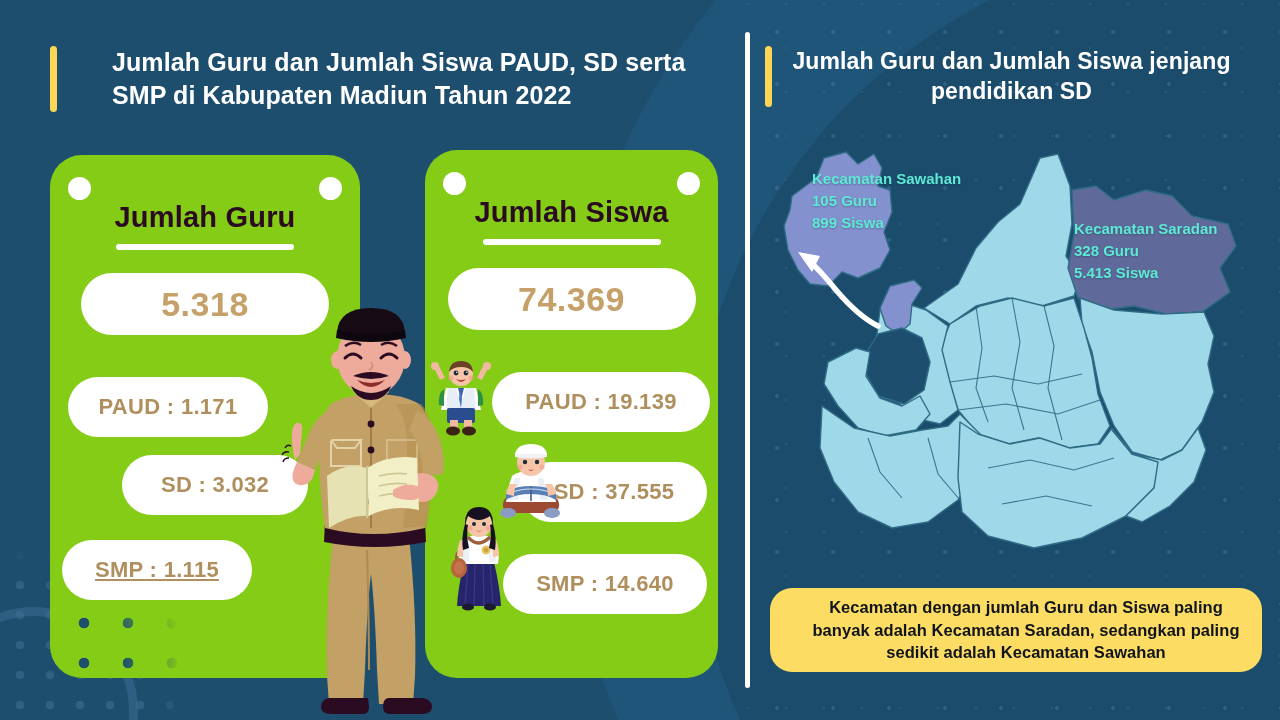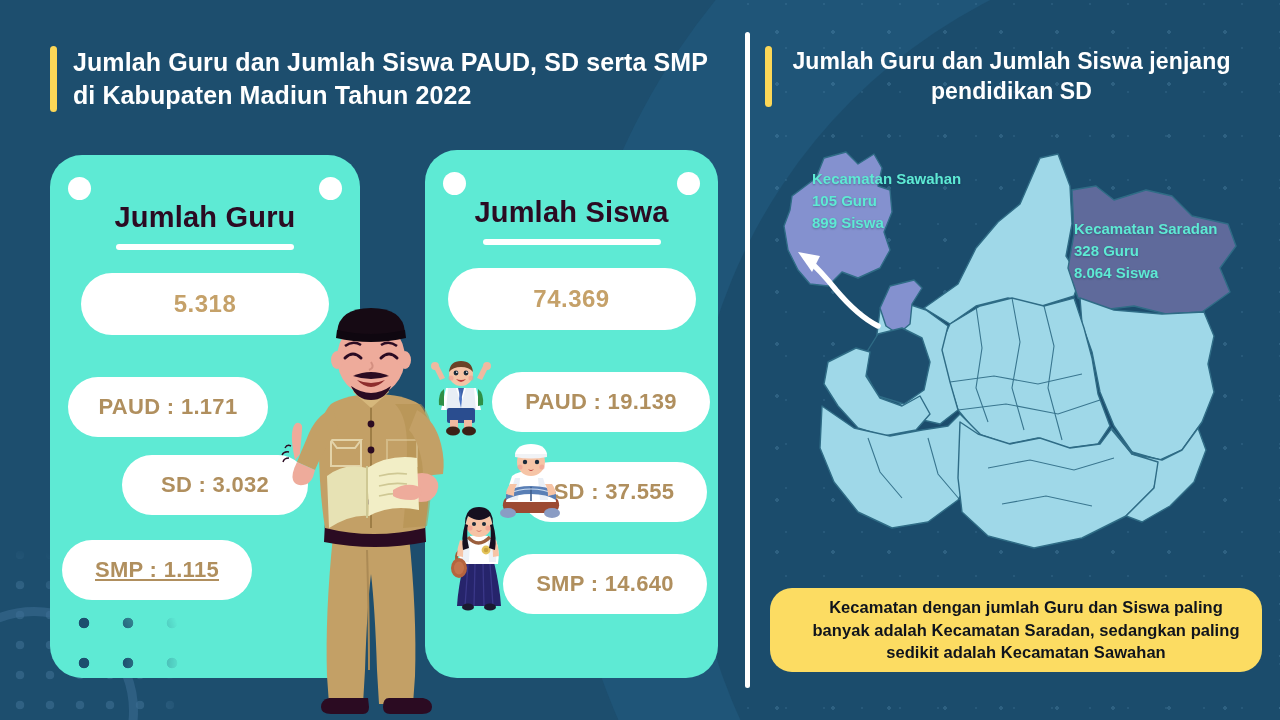--- a/index.html
+++ b/index.html
@@ -49,27 +49,27 @@
     background:#ffffff;border-radius:3px;
   }
 
   
   .title-wrap{position:absolute;display:flex;align-items:stretch;gap:16px;}
   .title-accent{width:7px;border-radius:4px;background:#fcd757;flex:0 0 auto;}
   .title-text{
     color:#ffffff;font-weight:bold;line-height:1.32;letter-spacing:.1px;
   }
   #title-left{left:50px;top:46px;width:660px;}
-  #title-left .title-text{font-size:25px;}
+  #title-left .title-text{font-size:25px;margin-left:39px;}
   #title-right{left:765px;top:46px;width:470px;text-align:center;}
   #title-right .title-text{font-size:23px;}
 
   
   .stat-card{
-    position:absolute;background:#5eead4;border-radius:32px;overflow:hidden;
+    position:absolute;background:#84cc16;border-radius:32px;overflow:hidden;
   }
   #card-guru{left:50px;top:155px;width:310px;height:523px;}
   #card-siswa{left:425px;top:150px;width:293px;height:528px;}
   .card-dots{
     position:absolute;inset:0;
     background-image:radial-gradient(circle, #1d4e6e 5px, transparent 5.6px);
     background-size:44px 40px;background-position:12px 8px;
   }
   #card-guru .card-dots{
     -webkit-mask-image:radial-gradient(ellipse 150px 150px at 8% 96%, #000 32%, transparent 72%);
@@ -85,21 +85,21 @@
     font-size:29px;font-weight:bold;color:#2b0b22;letter-spacing:.2px;
   }
   .card-rule{
     position:absolute;left:50%;transform:translateX(-50%);top:89px;
     width:178px;height:6px;background:#ffffff;border-radius:4px;
   }
   .big-pill{
     position:absolute;left:50%;transform:translateX(-50%);top:118px;
     width:248px;height:62px;background:#ffffff;border-radius:34px;
     display:flex;align-items:center;justify-content:center;
-    font-size:24px;font-weight:bold;color:#c5a169;letter-spacing:.5px;
+    font-size:34px;font-weight:bold;color:#c5a169;letter-spacing:.5px;
   }
   .sub-pill{
     position:absolute;height:60px;background:#ffffff;border-radius:30px;
     display:flex;align-items:center;justify-content:center;
     font-size:22px;font-weight:bold;color:#b08f5e;letter-spacing:.3px;
     padding:12px 22px;box-sizing:border-box;white-space:nowrap;
   }
   
   #card-guru .p0{left:18px;top:222px;width:200px;}
   #card-guru .p1{left:72px;top:300px;width:186px;}
@@ -376,21 +376,21 @@
 
     <div class="map-label" id="label-sawahan">
       <div>Kecamatan Sawahan</div>
       <div>105 Guru</div>
       <div>899 Siswa</div>
     </div>
 
     <div class="map-label" id="label-saradan">
       <div>Kecamatan Saradan</div>
       <div>328 Guru</div>
-      <div>8.064 Siswa</div>
+      <div>5.413 Siswa</div>
     </div>
   </div>
 
   <div class="caption">
     <span>Kecamatan dengan jumlah Guru dan Siswa paling banyak adalah Kecamatan Saradan, sedangkan paling sedikit adalah Kecamatan Sawahan</span>
   </div>
 
 </div>
 
 </body></html>

